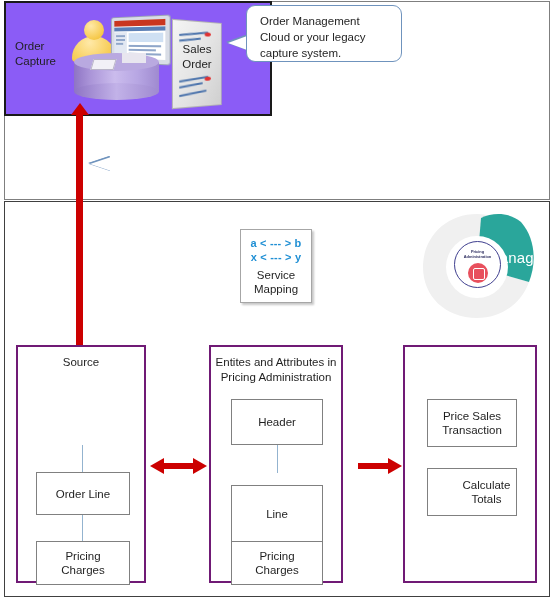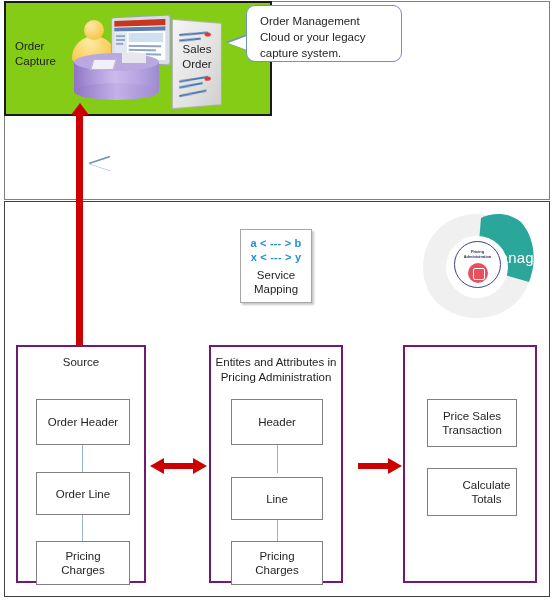--- a/index.html
+++ b/index.html
@@ -43,21 +43,21 @@
 
   
   .capture-box {
     position: absolute;
     left: 4px;
     top: 1px;
     width: 268px;
     height: 115px;
     border: 2px solid #1a1a1a;
     box-sizing: border-box;
-    background: #84cc16;
+    background: #8b5cf6;
   }
   .capture-label {
     position: absolute;
     left: 9px;
     top: 36px;
     font-size: 11.5px;
     color: #1f1f1f;
     line-height: 15px;
     white-space: pre-line;
   }
@@ -452,33 +452,32 @@
       <div class="badge-core-text">Pricing
 Administration</div>
       <div class="badge-core-icon"></div>
     </div>
   </div>
 
   <div class="group" id="group-source">
     <div class="group-title">Source</div>
     <div class="connector" style="left:64px; top:98px; height:28px;"></div>
     <div class="connector" style="left:64px; top:167px; height:28px;"></div>
-    <div class="node" style="left:18px; top:52px;  width:94px; height:46px;">Order Header</div>
     <div class="node" style="left:18px; top:125px; width:94px; height:43px;">Order Line</div>
     <div class="node" style="left:18px; top:194px; width:94px; height:44px;">Pricing
 Charges</div>
   </div>
 
   <div class="group" id="group-entity">
     <div class="group-title">Entites and Attributes in
 Pricing Administration</div>
     <div class="connector" style="left:66px; top:98px; height:28px;"></div>
     <div class="connector" style="left:66px; top:167px; height:28px;"></div>
     <div class="node" style="left:20px; top:52px;  width:92px; height:46px;">Header</div>
-    <div class="node" style="left:20px; top:130px; width:92px; height:43px;">Line</div>
+    <div class="node" style="left:20px; top:138px; width:92px; height:57px;">Line</div>
     <div class="node" style="left:20px; top:194px; width:92px; height:44px;">Pricing
 Charges</div>
   </div>
 
   <div class="group" id="group-service">
     <div class="node" style="left:22px; top:52px;  width:90px; height:48px;">Price Sales
 Transaction</div>
     <div class="node" style="left:22px; top:121px; width:90px; height:48px;padding-left:29px;">Calculate
 Totals</div>
   </div>

